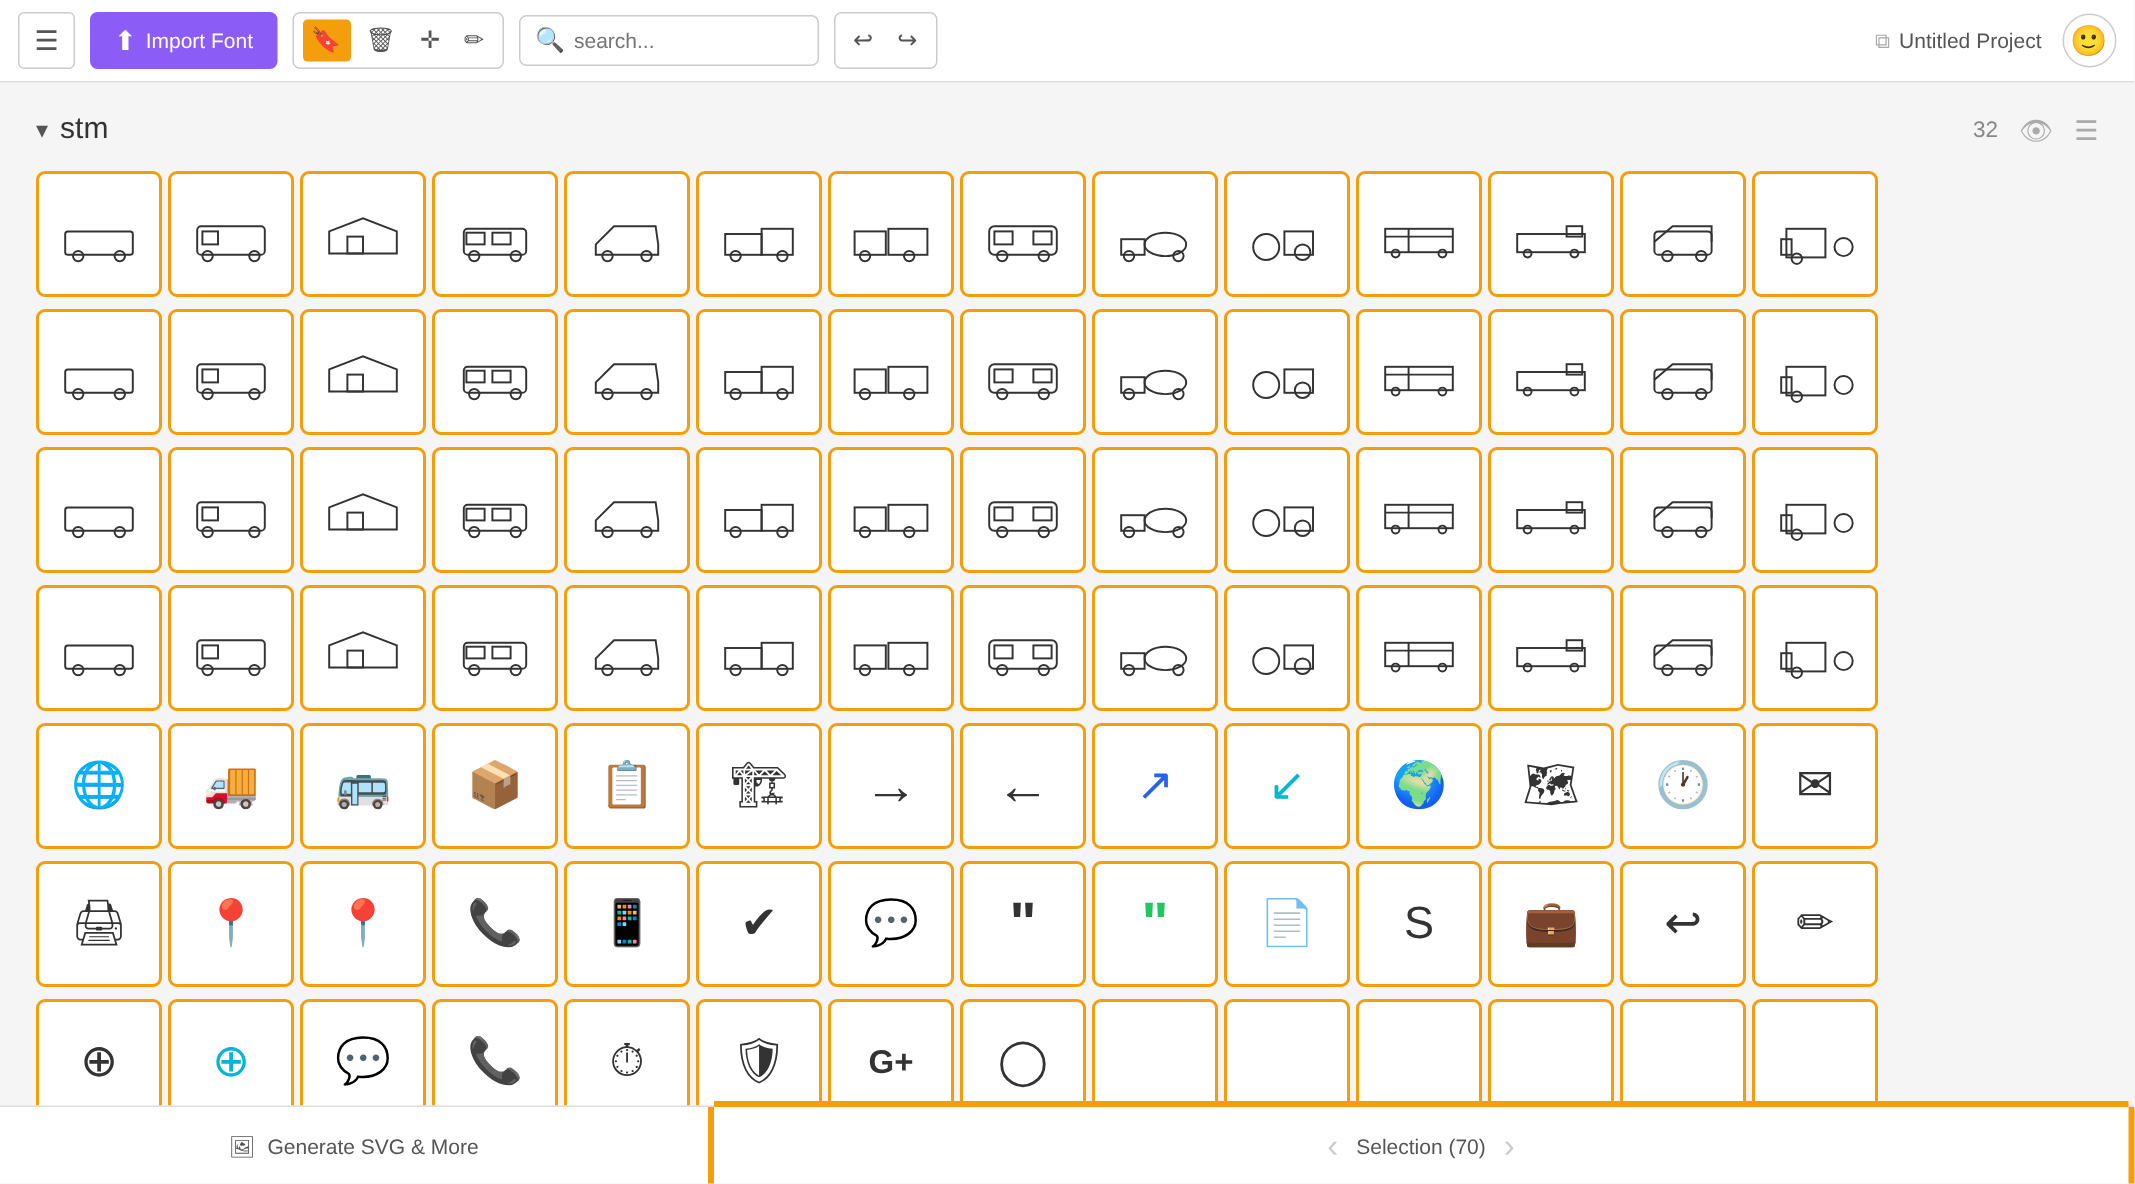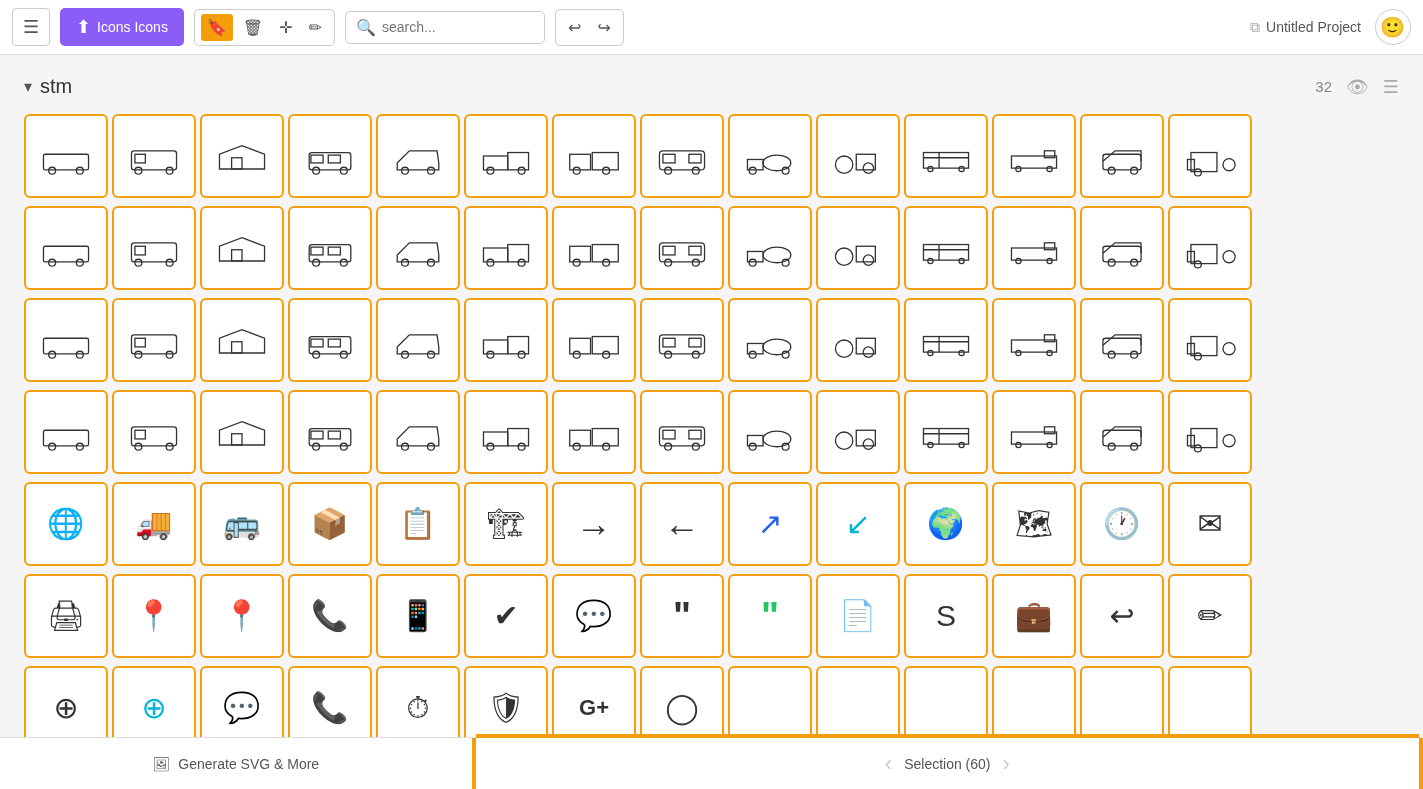--- a/index.html
+++ b/index.html
@@ -198,21 +198,21 @@
 </head>
 <body>
 
 <div class="toolbar">
   <button class="toolbar-menu-btn">
     <span>☰</span>
   </button>
 
   <button class="btn-import">
     <span style="font-size:18px;">⬆</span>
-    <span>Icons Icons</span>
+    <span>Import Font</span>
   </button>
 
   <div class="toolbar-actions">
     <button class="toolbar-icon-btn active">
       <span>🔖</span>
     </button>
     <button class="toolbar-icon-btn">
       <span>🗑</span>
     </button>
     <button class="toolbar-icon-btn">
@@ -847,16 +847,16 @@
 
 </div>
 
 <div class="bottom-bar">
   <button class="bottom-btn">
     <span>🖼</span>
     <span>Generate SVG &amp; More</span>
   </button>
   <div class="bottom-center">
     <span class="arrow-left">‹</span>
-    <span>Selection (60)</span>
+    <span>Selection (70)</span>
     <span class="arrow-right">›</span>
   </div>
 </div>
 
 </body></html>

